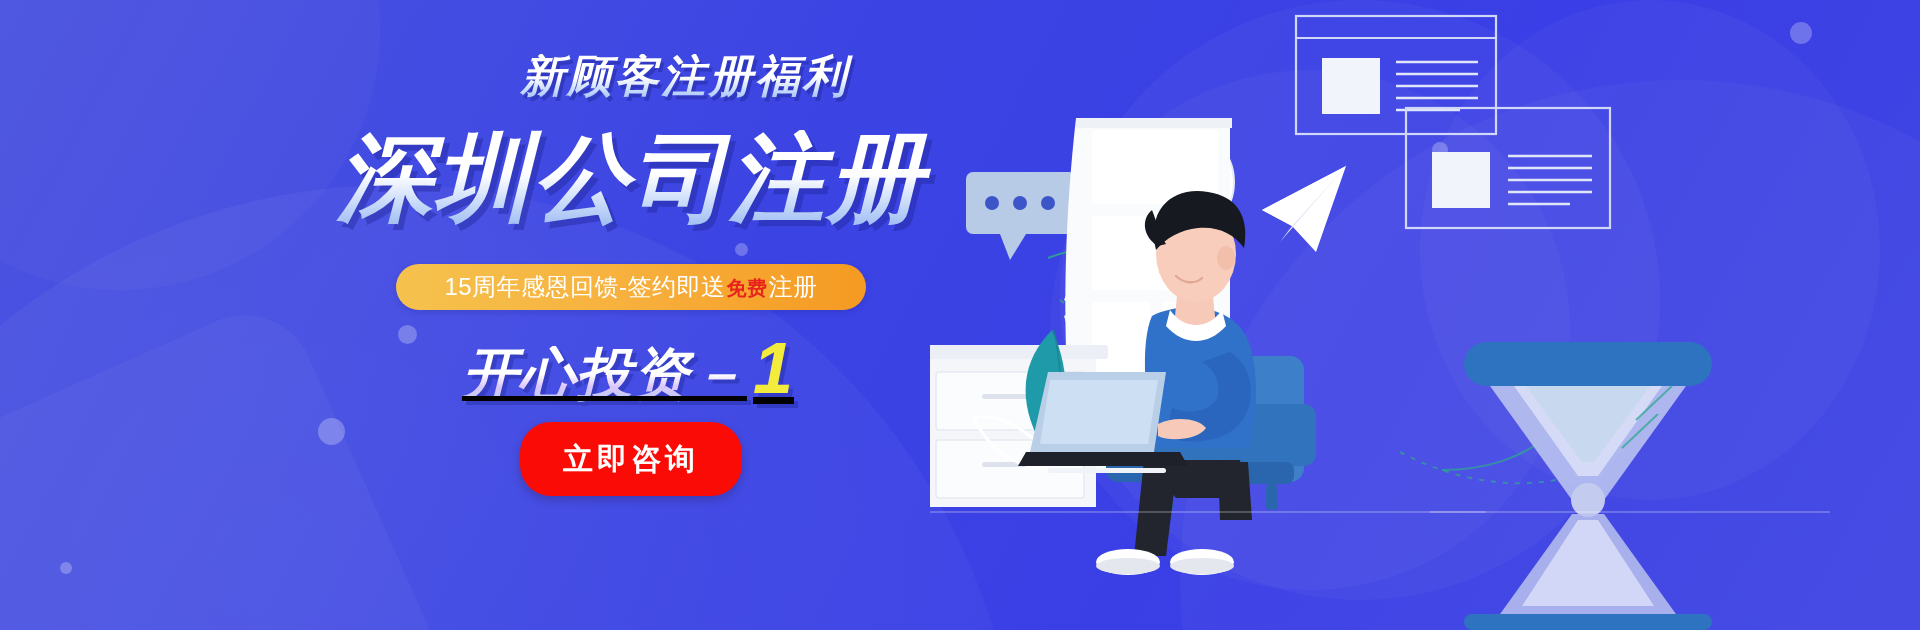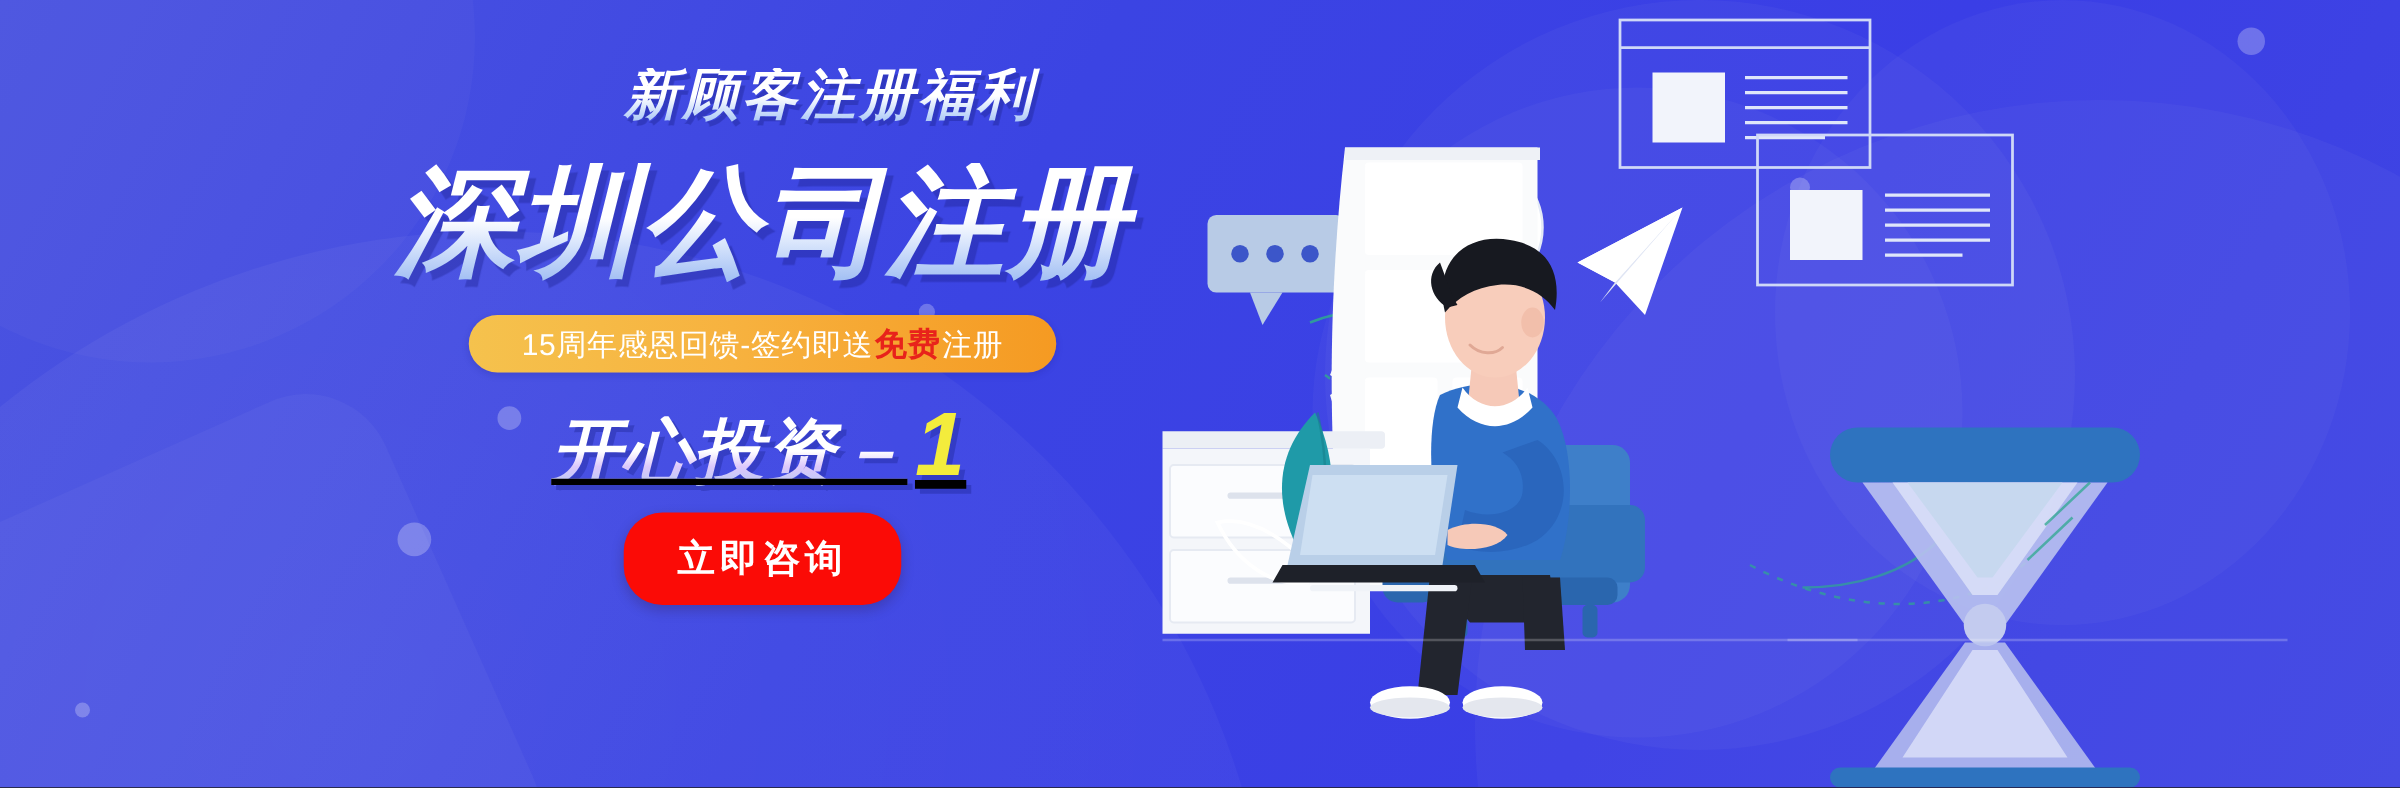--- a/index.html
+++ b/index.html
@@ -64,21 +64,21 @@
   .dot-a { width: 22px; height: 22px; left: 1790px; top: 22px; }
   .dot-b { width: 16px; height: 16px; left: 1432px; top: 142px; }
   .dot-c { width: 19px; height: 19px; left: 398px; top: 325px; }
   .dot-d { width: 27px; height: 27px; left: 318px; top: 418px; }
   .dot-e { width: 13px; height: 13px; left: 735px; top: 243px; }
   .dot-f { width: 12px; height: 12px; left: 60px;  top: 562px; }
 
   
   .copy {
     position: absolute;
-    left: 310px;
+    left: 331px;
     top: 54px;
     width: 600px;
     z-index: 20;
   }
 
   .eyebrow {
     font-size: 44px;
     font-weight: bold;
     font-style: italic;
     letter-spacing: 3px;
@@ -103,42 +103,42 @@
     text-align: center;
     background: linear-gradient(180deg, #ffffff 0%, #ffffff 46%, #dbe7fc 66%, #9fbdf3 100%);
     -webkit-background-clip: text;
     background-clip: text;
     color: transparent;
     -webkit-text-fill-color: transparent;
     filter: drop-shadow(5px 6px 0 rgba(30,36,148,0.40));
   }
 
   .promo-pill {
-    margin: 26px auto 0 auto;
+    margin: 38px auto 0 auto;
     width: 470px;
     height: 46px;
     border-radius: 23px;
     background: linear-gradient(90deg, #f5c24d 0%, #f7b23f 45%, #f59a22 100%);
     display: flex;
     align-items: center;
     justify-content: center;
     box-shadow: 0 2px 6px rgba(20,24,110,0.18);
   }
   .promo-text {
     font-size: 24px;
     color: #ffffff;
     letter-spacing: 0.5px;
     white-space: nowrap;
     display: flex;
     align-items: baseline;
   }
   .promo-free {
     color: #e8231b;
     font-weight: bold;
-    font-size: 26px;
+    font-size: 20px;
     padding: 0 1px;
   }
 
   .subline {
     margin-top: 22px;
     font-size: 56px;
     font-weight: bold;
     font-style: italic;
     letter-spacing: 1px;
     line-height: 1;

